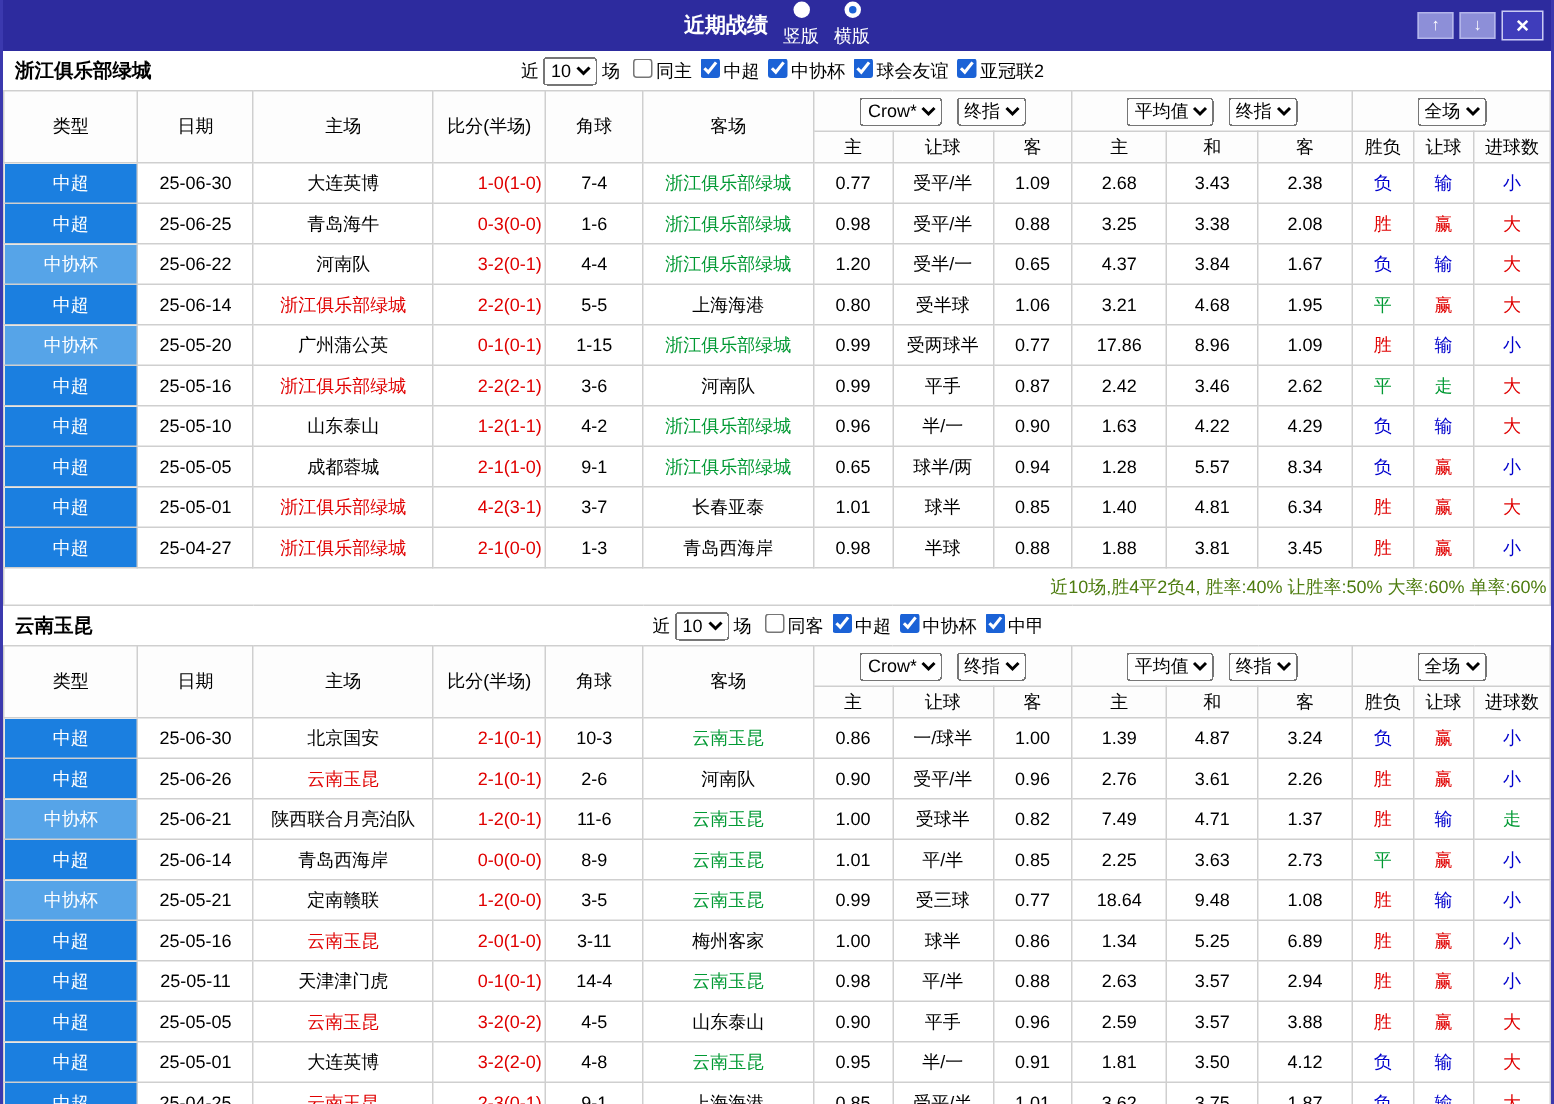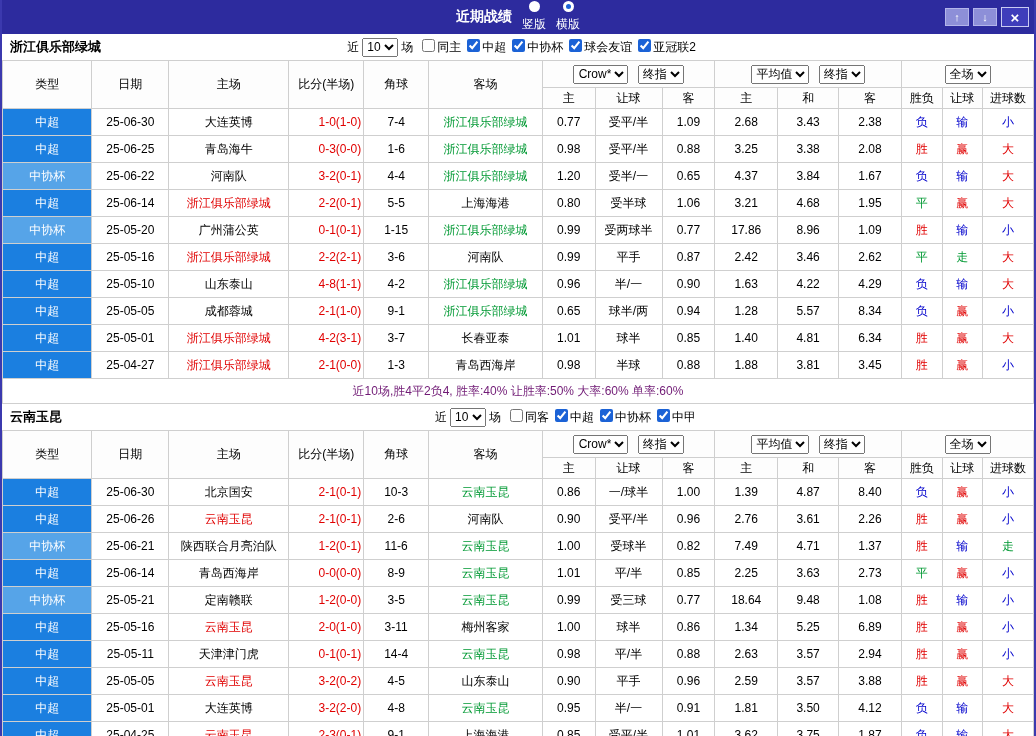--- a/index.html
+++ b/index.html
@@ -81,21 +81,21 @@
   .grid thead tr.selrow th{height:26px;}
   .grid tbody td{height:26px;}
   .selcell select{font-size:12px;height:19px;margin:0 3px;text-align:right;}
   td.type{color:#fff;}
   td.csl{background:#1b7fe0;}
   td.cup{background:#56a4e8;}
   td.score{color:#e00000;text-align:right;}
   .red{color:#e00000;}
   .green{color:#009933;}
   .blue{color:#0000cc;}
-  td.summary{color:#701a75;height:24px;}
+  td.summary{color:#4d7c0f;height:24px;text-align:right;}
 </style>
 </head>
 <body>
 
 <div class="app">
 
   <div class="titlebar">
     <div class="title-group">
       <span class="page-title">近期战绩</span>
       <label class="radio">
@@ -295,21 +295,21 @@
             <td>3.46</td>
             <td>2.62</td>
             <td class="green">平</td>
             <td class="green">走</td>
             <td class="red">大</td>
           </tr>
           <tr>
             <td class="type csl">中超</td>
             <td>25-05-10</td>
             <td>山东泰山</td>
-            <td class="score">4-8(1-1)</td>
+            <td class="score">1-2(1-1)</td>
             <td>4-2</td>
             <td class="green">浙江俱乐部绿城</td>
             <td>0.96</td>
             <td>半/一</td>
             <td>0.90</td>
             <td>1.63</td>
             <td>4.22</td>
             <td>4.29</td>
             <td class="blue">负</td>
             <td class="blue">输</td>
@@ -458,21 +458,21 @@
             <td>25-06-30</td>
             <td>北京国安</td>
             <td class="score">2-1(0-1)</td>
             <td>10-3</td>
             <td class="green">云南玉昆</td>
             <td>0.86</td>
             <td>一/球半</td>
             <td>1.00</td>
             <td>1.39</td>
             <td>4.87</td>
-            <td>8.40</td>
+            <td>3.24</td>
             <td class="blue">负</td>
             <td class="red">赢</td>
             <td class="blue">小</td>
           </tr>
           <tr>
             <td class="type csl">中超</td>
             <td>25-06-26</td>
             <td class="red">云南玉昆</td>
             <td class="score">2-1(0-1)</td>
             <td>2-6</td>

